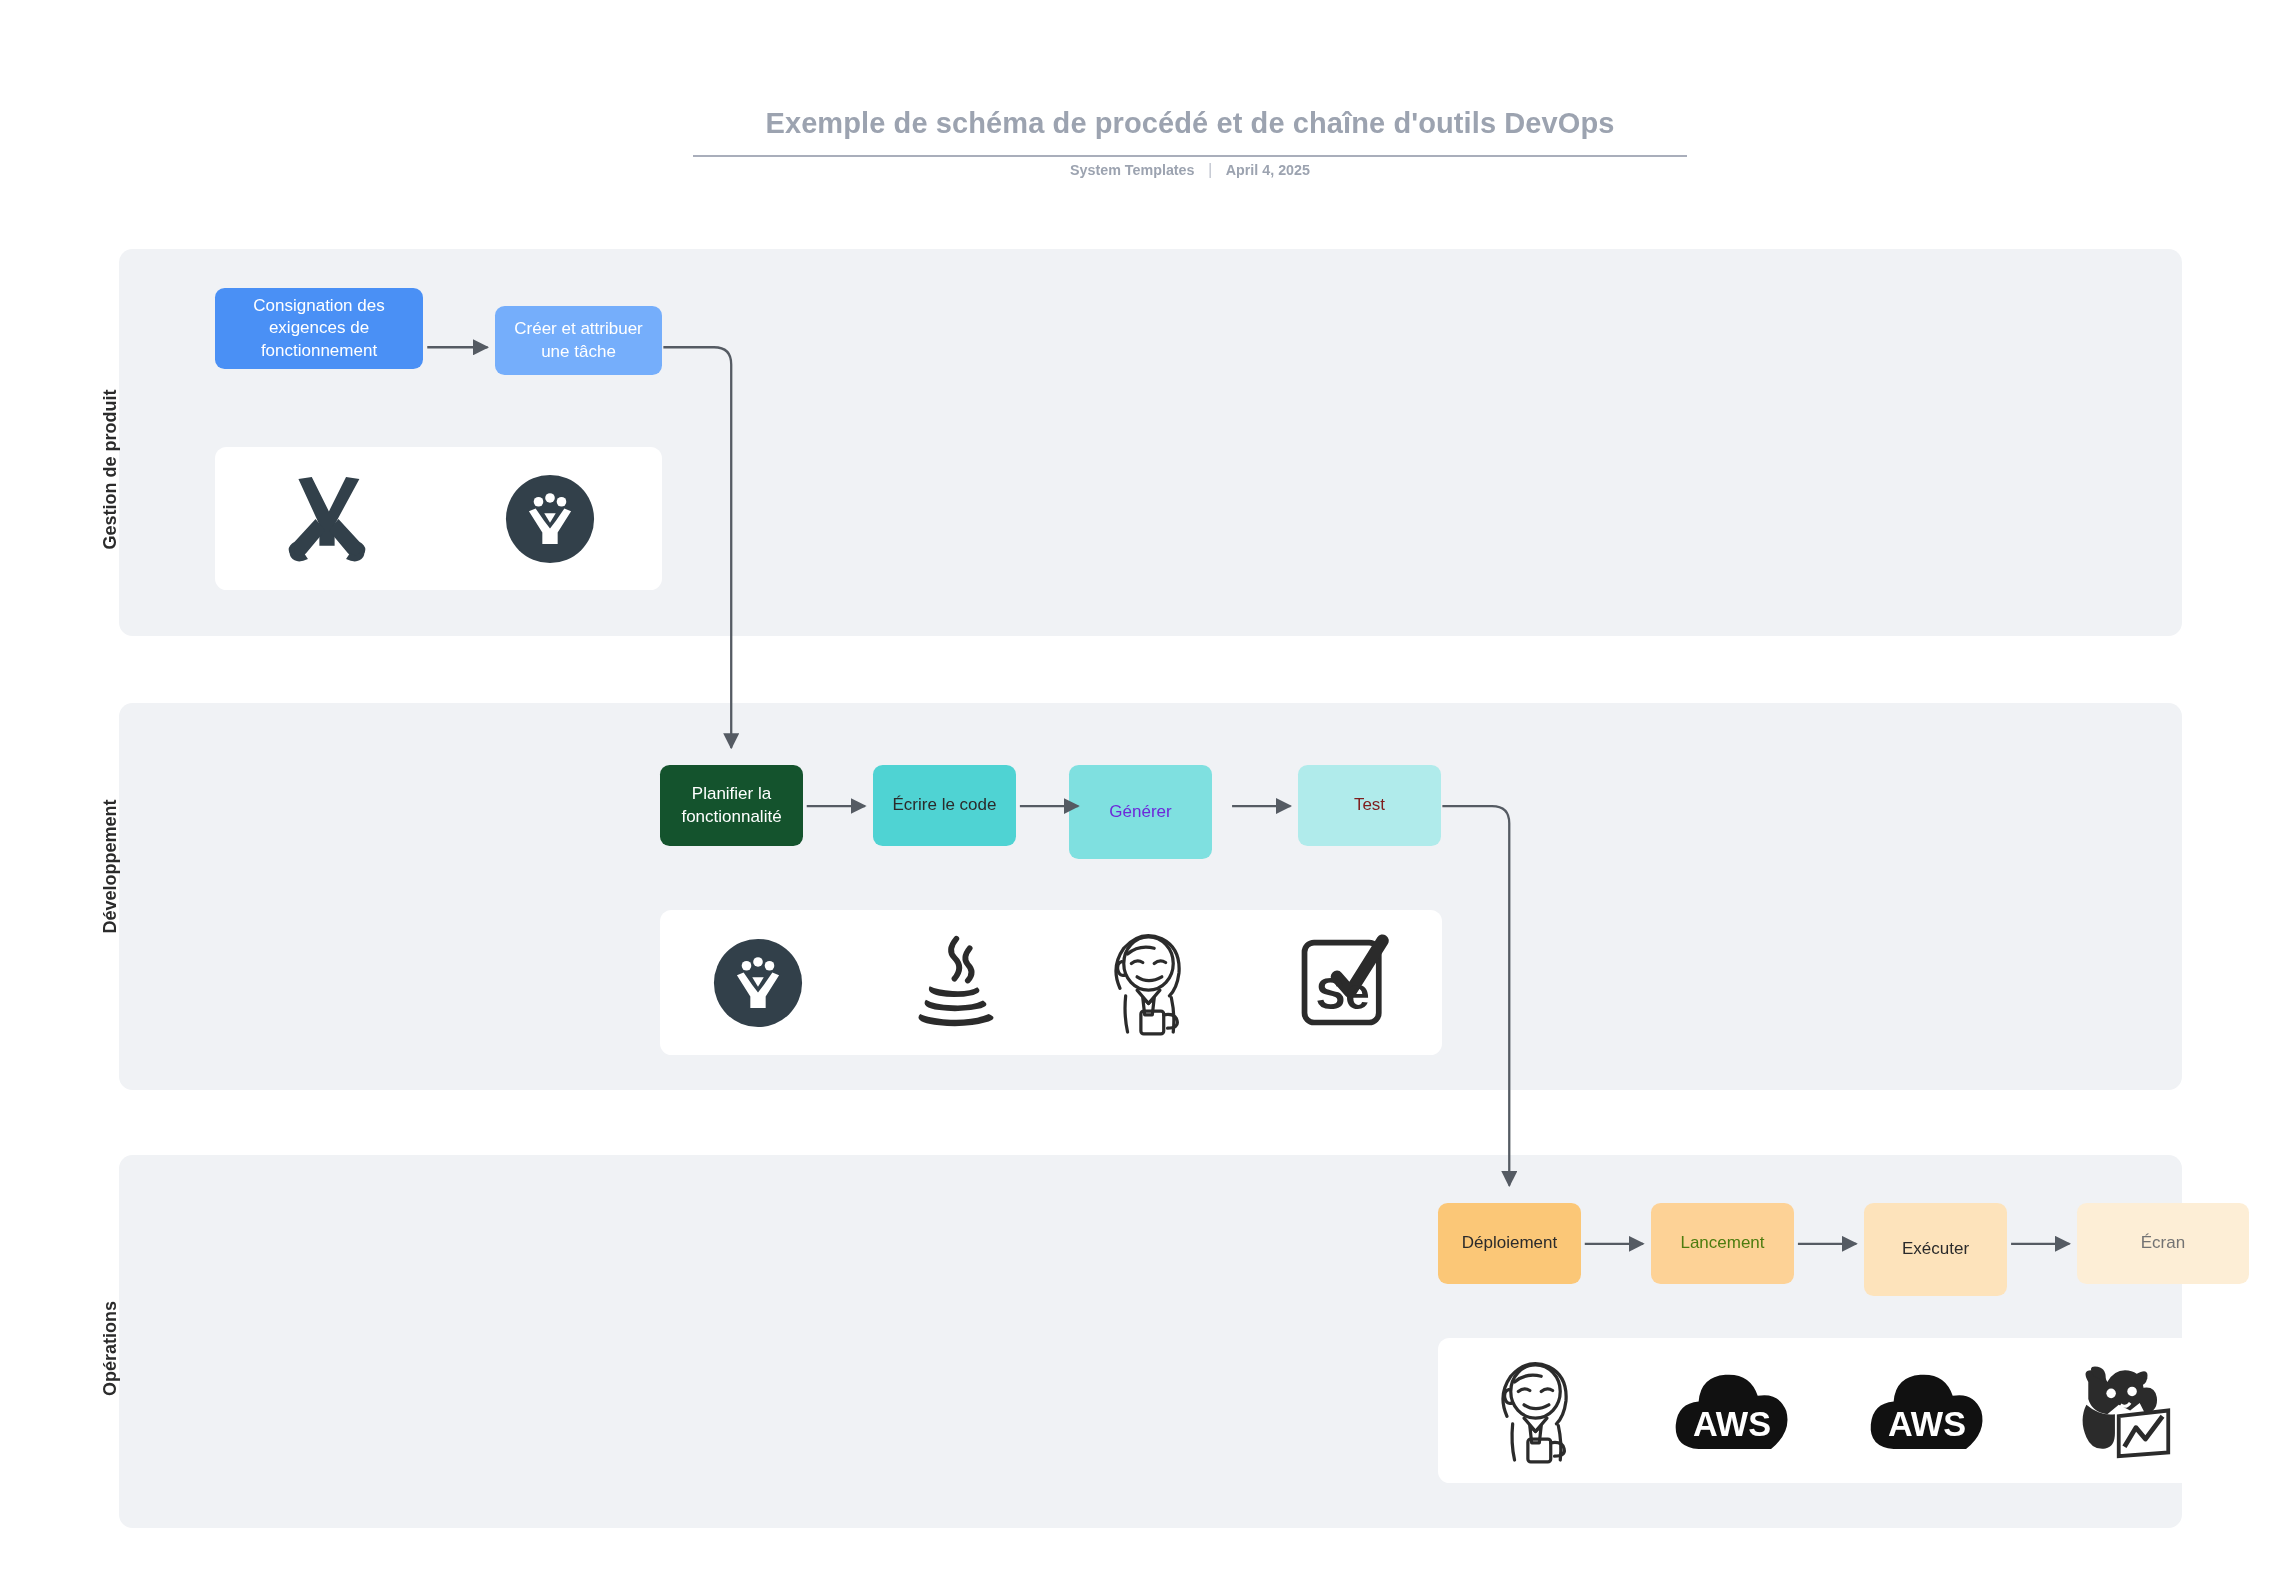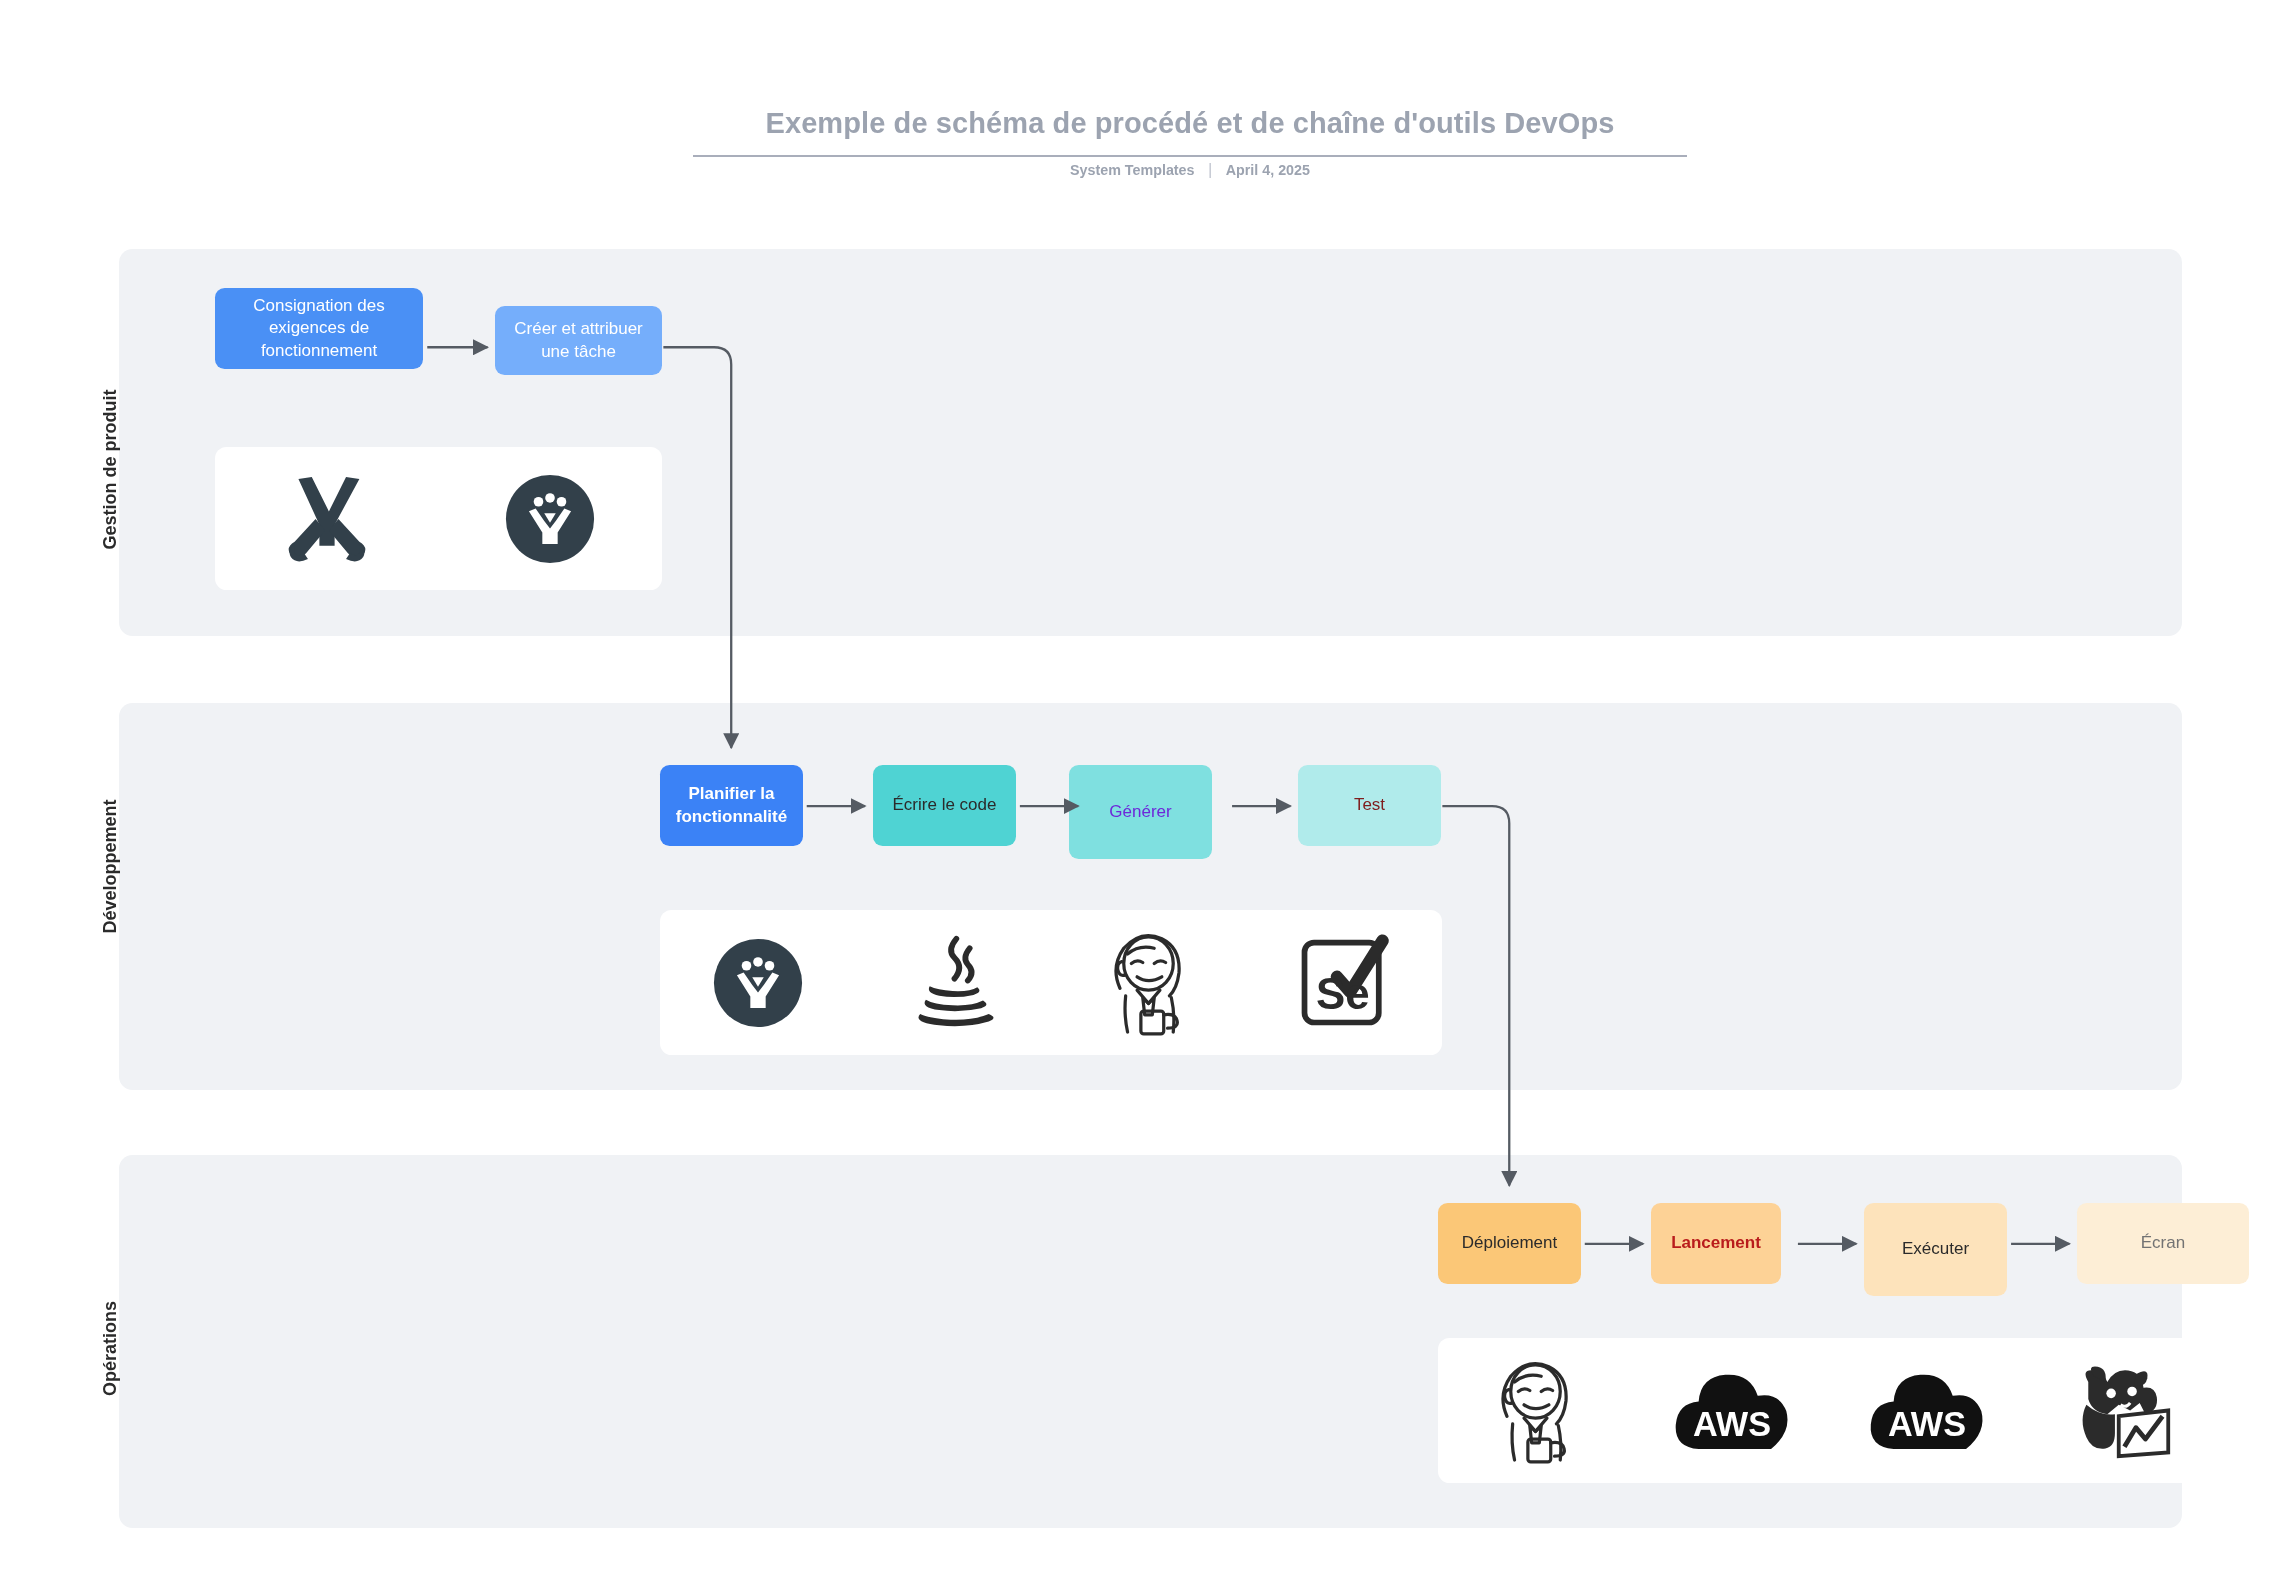--- a/index.html
+++ b/index.html
@@ -123,21 +123,21 @@
         <circle cx="60" cy="30" r="5" fill="#ffffff"></circle>
         <path d="M26 40 L33 37 L42 50 L48 58 L54 50 L63 37 L70 40 L56 62 L56 74 L40 74 L40 62 Z" fill="#ffffff"></path>
         <path d="M42 42 L54 42 L48 52 Z" fill="#ffffff"></path>
       </svg>
     </div>
   </div>
 
   <div class="lane" style="left:119px; top:703px; width:2063px; height:387px;"></div>
   <div class="lane-label" style="left:91px; top:856px; width:249px; text-align:center; margin-left:-105px;">Développement</div>
 
-  <div class="node" style="left:660px; top:765px; width:143px; height:81px; background:#3b82f6; color:#ffffff;font-weight:bold;">
+  <div class="node" style="left:660px; top:765px; width:143px; height:81px; background:#14532d; color:#ffffff;">
     <span>Planifier la fonctionnalité</span>
   </div>
 
   <div class="node" style="left:873px; top:765px; width:143px; height:81px; background:#4fd3d3; color:#2b2b2b;">
     <span>Écrire le code</span>
   </div>
 
   <div class="node" style="left:1069px; top:765px; width:143px; height:94px; background:#7fe0e0; color:#6d28d9;">
     <span>Générer</span>
   </div>
@@ -201,21 +201,21 @@
     </div>
   </div>
 
   <div class="lane" style="left:119px; top:1155px; width:2063px; height:373px;"></div>
   <div class="lane-label" style="left:91px; top:1338px; width:249px; text-align:center; margin-left:-105px;">Opérations</div>
 
   <div class="node" style="left:1438px; top:1203px; width:143px; height:81px; background:#fbc777; color:#2b2b2b;">
     <span>Déploiement</span>
   </div>
 
-  <div class="node" style="left:1651px; top:1203px; width:130px; height:81px; background:#fdd296; color:#b91c1c;font-weight:bold;">
+  <div class="node" style="left:1651px; top:1203px; width:143px; height:81px; background:#fdd296; color:#4d7c0f;">
     <span>Lancement</span>
   </div>
 
   <div class="node" style="left:1864px; top:1203px; width:143px; height:93px; background:#fde3bb; color:#2b2b2b;">
     <span>Exécuter</span>
   </div>
 
   <div class="node" style="left:2077px; top:1203px; width:172px; height:81px; background:#fdeed6; color:#737373;">
     <span>Écran</span>
   </div>

